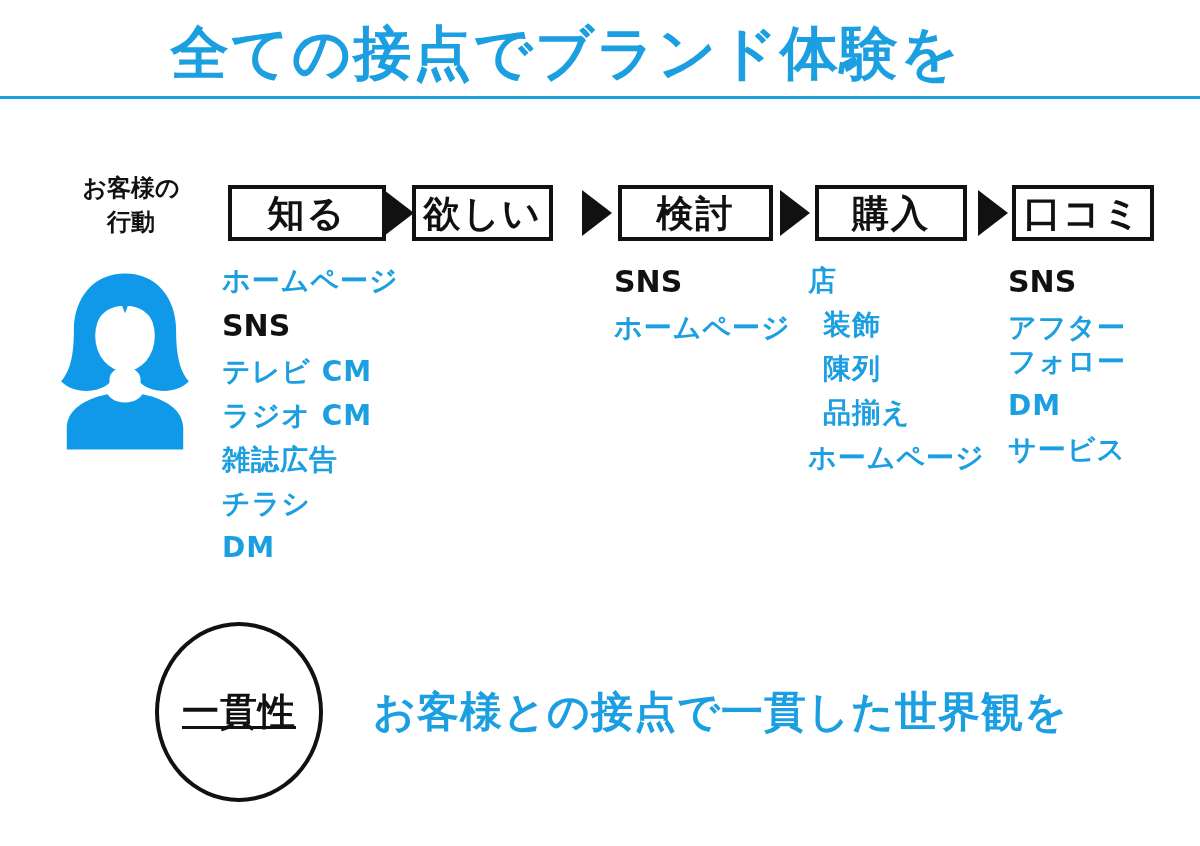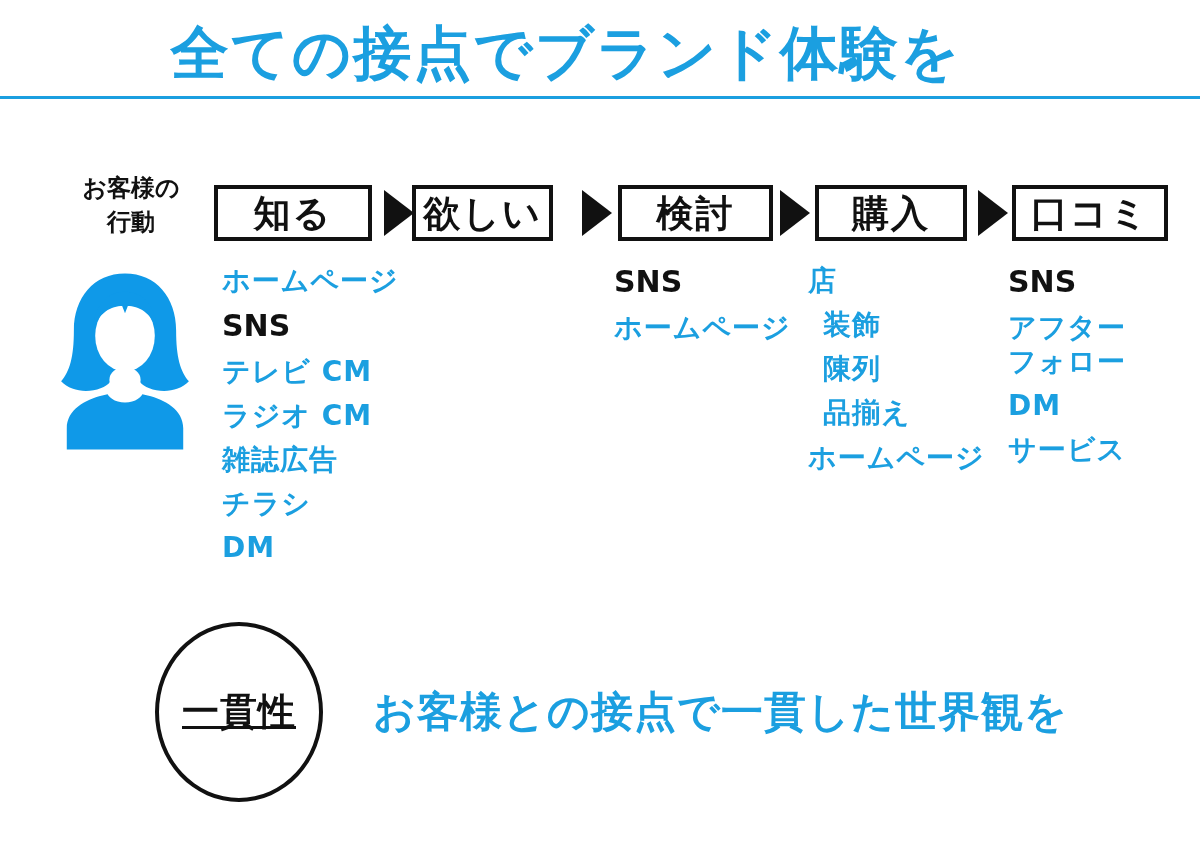--- a/index.html
+++ b/index.html
@@ -117,25 +117,25 @@
 
     <path fill="currentColor" d="M9,126 L9,111 C9,98 22,91 34,88
       C40,86.5 46,85 48,83 L52,83 C54,85 60,86.5 66,88
       C78,91 91,98 91,111 L91,126 Z"></path>
 
     <ellipse cx="50" cy="84" rx="13" ry="9" fill="#ffffff"></ellipse>
   </svg>
 </div>
 
 <div id="stage-row">
-    <div class="stage-box" style="left: 214px; width: 158px;">知る</div>
+    <div class="stage-box" style="left: 228px; width: 158px;">知る</div>
     <div class="stage-box" style="left: 412px; width: 141px;">欲しい</div>
     <div class="stage-box" style="left: 618px; width: 155px;">検討</div>
     <div class="stage-box" style="left: 815px; width: 152px;">購入</div>
-    <div class="stage-box" style="left: 1012px; width: 156px;">口コミ</div>
+    <div class="stage-box" style="left: 1012px; width: 142px;">口コミ</div>
     <div class="stage-arrow" style="left: 384px;"></div>
     <div class="stage-arrow" style="left: 582px;"></div>
     <div class="stage-arrow" style="left: 780px;"></div>
     <div class="stage-arrow" style="left: 978px;"></div>
   </div>
 <div id="touchpoint-columns">
     <div class="touchpoint-column" style="left: 222px;">
       <div class="touchpoint-item">ホームページ</div>
       <div class="touchpoint-item black">SNS</div>
       <div class="touchpoint-item">テレビ CM</div>

